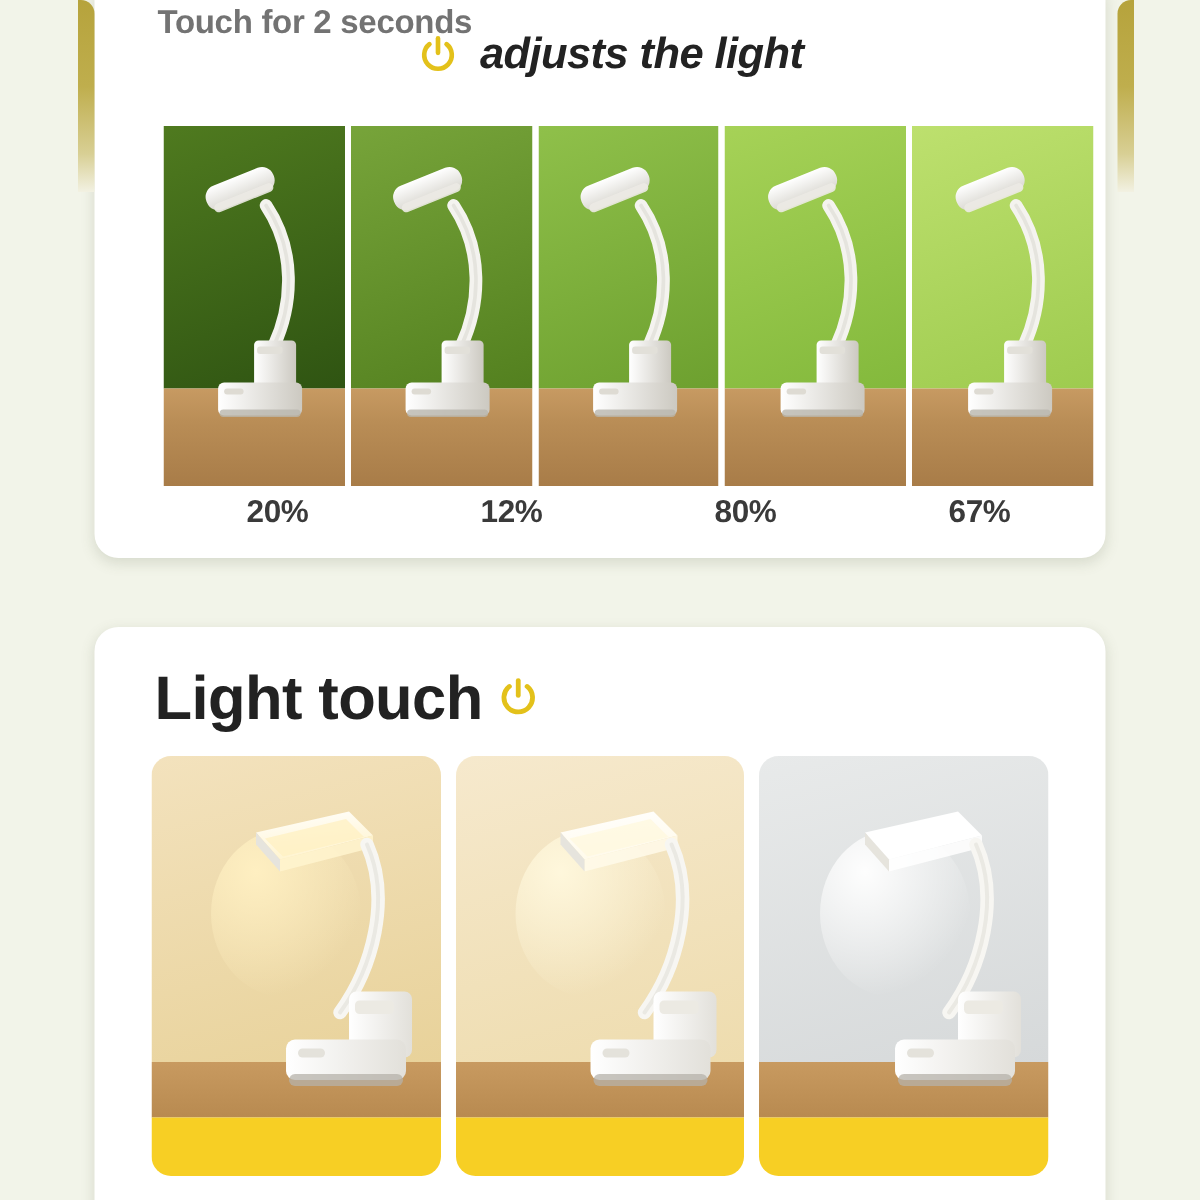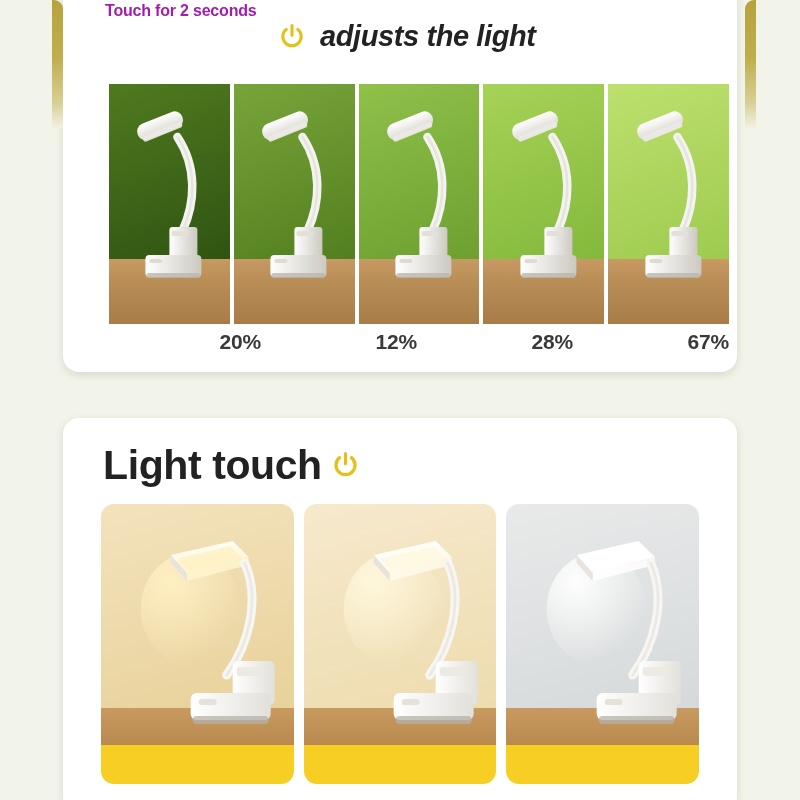--- a/index.html
+++ b/index.html
@@ -47,23 +47,23 @@
   .card-color {
     left: 63px; top: 418px;
     width: 674px; height: 388px;
     border-bottom-left-radius: 0; border-bottom-right-radius: 0;
   }
 
   
   .heading-top {
     position: absolute;
     left: 42px; top: 8px;
-    font-size: 16px;
+    font-size: 22px;
     font-weight: 700;
-    color: #a21caf;
+    color: #737373;
     letter-spacing: -0.2px;
   }
 
   .heading-main {
     position: absolute;
     left: 215px; top: 26px;
     display: flex;
     align-items: center;
     gap: 14px;
     font-size: 29px;
@@ -127,21 +127,21 @@
   
   .percent-row {
     position: absolute;
     left: 46px; top: 336px;
     width: 620px;
     display: flex;
     gap: 4px;
   }
   .percent-cell {
     flex: 1 1 0;
-    text-align: right;
+    text-align: center;
     font-size: 21px;
     font-weight: 700;
     color: #3a3a3a;
     letter-spacing: -0.2px;
   }
 
   
   .color-strip {
     position: absolute;
     left: 38px; top: 86px;
@@ -333,21 +333,21 @@
     <rect x="10" y="150" width="56" height="22" rx="4" fill="url(#bs4)"></rect>
     <rect x="14" y="154" width="13" height="4" rx="2" fill="#dedbd3"></rect>
     <rect x="11" y="168" width="54" height="5" rx="2.5" fill="#b9b6ae" opacity=".8"></rect>
   </svg>
       </div>
     </div>
 
   <div class="percent-row" id="percent-row">
       <div class="percent-cell">20%</div>
       <div class="percent-cell">12%</div>
-      <div class="percent-cell">28%</div>
+      <div class="percent-cell">80%</div>
       <div class="percent-cell">67%</div>
     </div>
 </div>
 
 <div class="card card-color">
 
   <div class="heading-color">
     <span>Light touch</span>
     <span class="power-icon">
       <svg width="29" height="29" viewBox="0 0 28 28">

